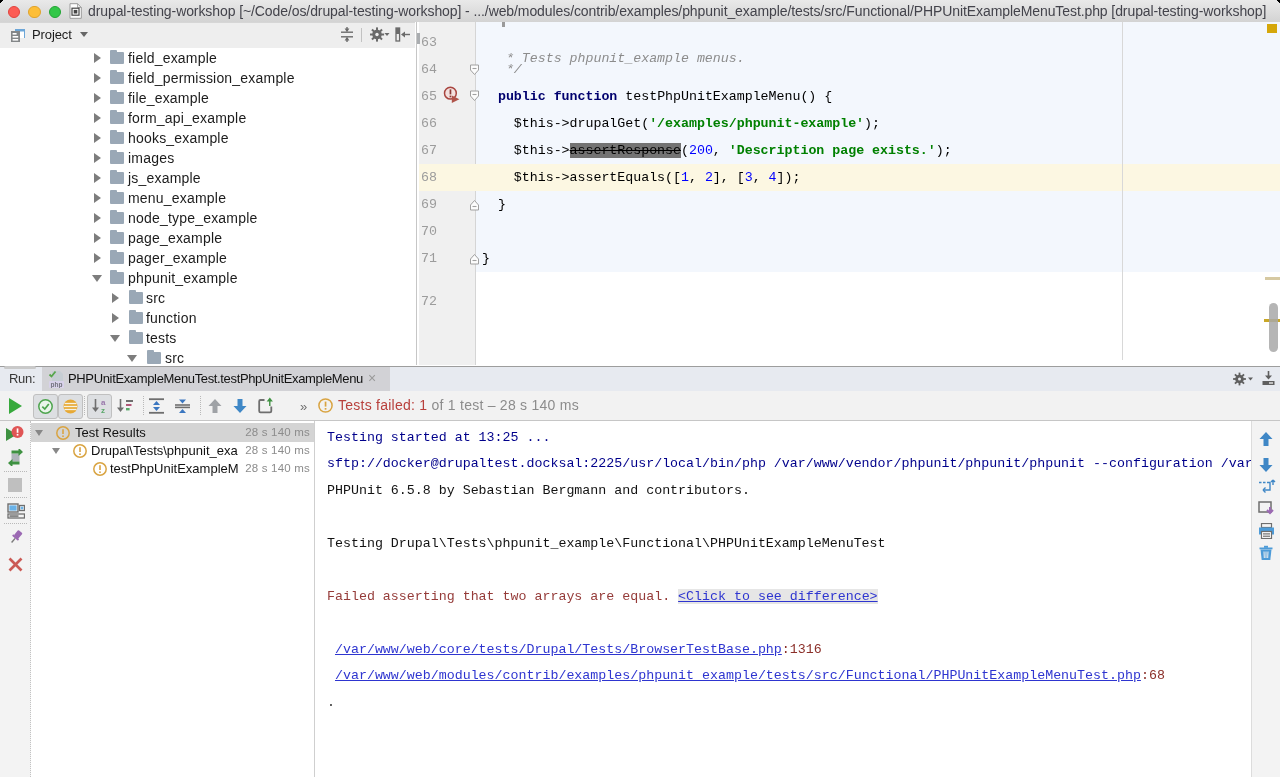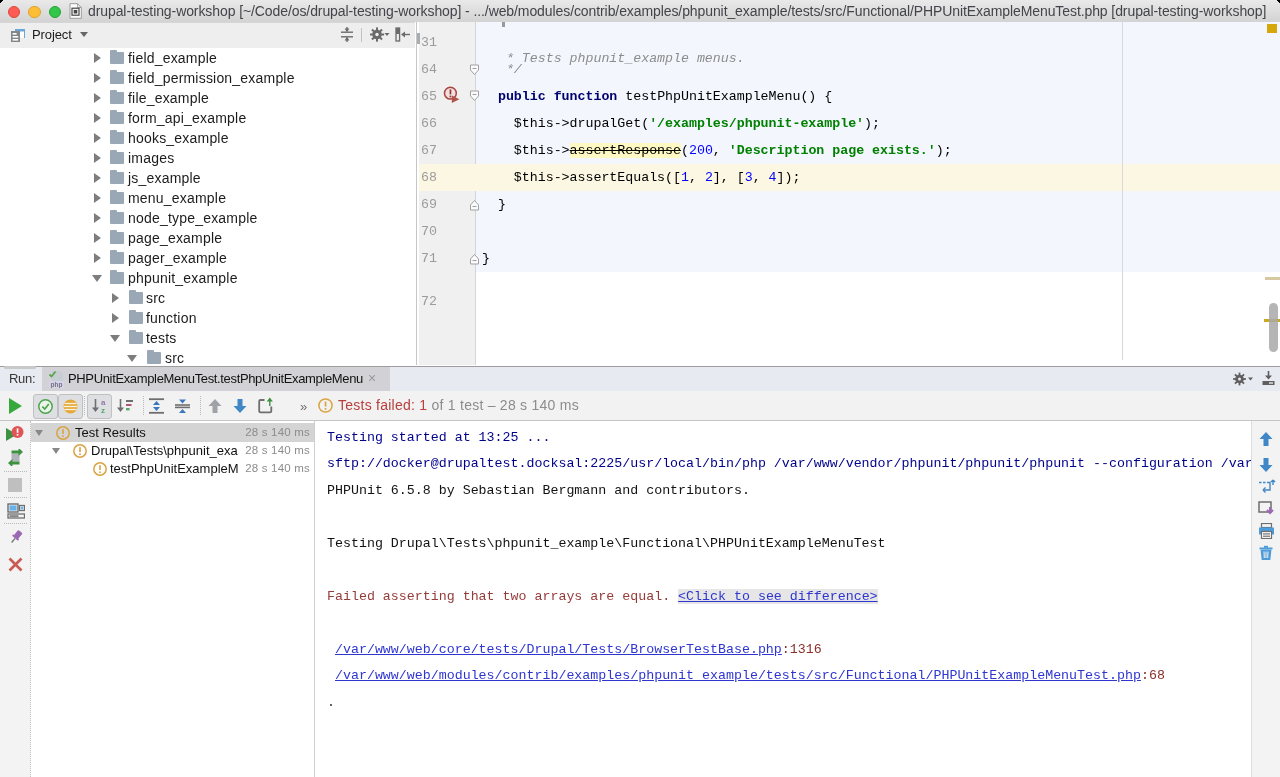--- a/index.html
+++ b/index.html
@@ -37,21 +37,21 @@
   #row68{left:2px;top:142px;width:861px;height:27px;background:#fcf7e2;}
   #margin-line{left:705px;top:0;width:1px;height:338px;background:#d8d8d8;}
   .lnum{position:absolute;left:3px;width:17px;text-align:right;color:#9c9c9c;
     font-family:"Liberation Mono",monospace;font-size:13.3px;}
   .cline{position:absolute;left:65px;white-space:pre;font-family:"Liberation Mono",monospace;
     font-size:13.3px;letter-spacing:-0.02px;color:#000;}
   .kw{color:#00006e;font-weight:bold;}
   .str{color:#008000;font-weight:bold;}
   .num{color:#0000ff;}
   .cmt{color:#8c8c8c;font-style:italic;}
-  .dep{background:#fef9c3;text-decoration:line-through;}
+  .dep{background:#737373;text-decoration:line-through;}
   
   #runpanel{left:0;top:365px;width:1280px;height:412px;background:#fff;}
   #run-tabbar{left:0;top:1px;width:1280px;height:25px;background:#e7eaf0;border-top:1px solid #9d9d9d;}
   #run-tab{left:42px;top:2px;width:348px;height:24px;background:#d2d2d6;}
   #run-toolbar{left:0;top:26px;width:1280px;height:29px;background:#f2f2f2;border-bottom:1px solid #c6c6c6;}
   #run-left{left:0;top:56px;width:30px;height:356px;background:#f3f3f3;border-right:1px dotted #c3c3c3;}
   #test-tree{left:31px;top:56px;width:283px;height:356px;background:#fff;border-right:1px solid #cfcfcf;}
   #console{left:315px;top:56px;width:936px;height:356px;background:#fff;overflow:hidden;}
   #run-right{left:1251px;top:56px;width:29px;height:356px;background:#f3f3f3;border-left:1px solid #dcdcdc;}
   .con-line{position:absolute;left:12px;white-space:pre;font-family:"Liberation Mono",monospace;
@@ -212,21 +212,21 @@
   <div id="ed-blue" class="abs"></div>
   <div id="ed-gutter" class="abs"></div>
   <div id="ed-foldcol" class="abs"></div>
   <div id="row68" class="abs"></div>
   <div id="margin-line" class="abs"></div>
   <div id="code-lines" class="abs">
     <div class="abs" style="left:85px;top:0;width:3px;height:4.5px;background:#9a9a9a"></div>
 
     <div class="abs" style="left:0;top:11px;width:2.5px;height:11px;background:#aaadb0"></div>
 
-    <div class="lnum" style="top:13px">31</div>
+    <div class="lnum" style="top:13px">63</div>
     <div class="lnum" style="top:40px">64</div>
     <div class="lnum" style="top:67px">65</div>
     <div class="lnum" style="top:94px">66</div>
     <div class="lnum" style="top:121px">67</div>
     <div class="lnum" style="top:148px">68</div>
     <div class="lnum" style="top:175px">69</div>
     <div class="lnum" style="top:202px">70</div>
     <div class="lnum" style="top:229px">71</div>
     <div class="lnum" style="top:272px">72</div>
 

